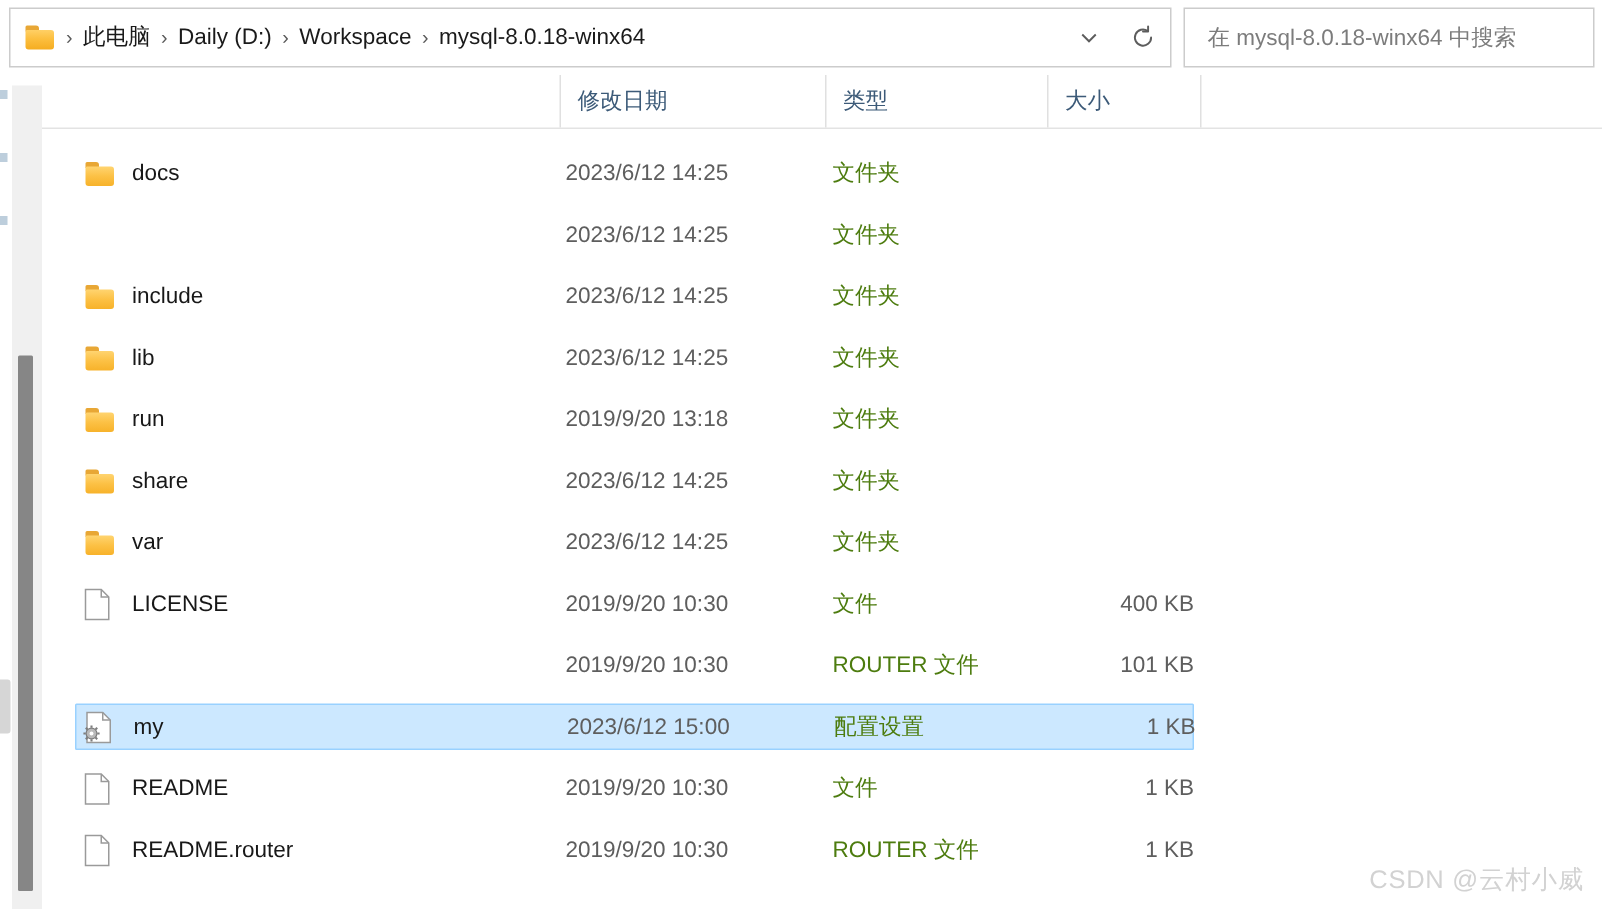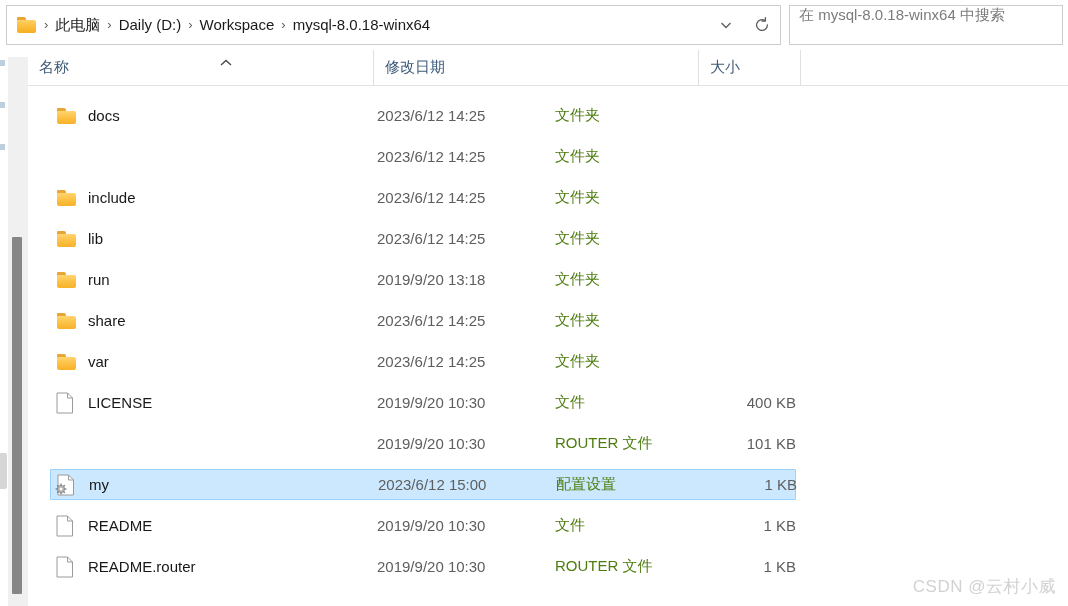--- a/index.html
+++ b/index.html
@@ -85,22 +85,22 @@
 
   .searchbox {
     position: absolute;
     left: 789px; top: 5px;
     width: 274px; height: 40px;
     border: 1px solid #cccccc;
     border-left: 1px solid #cccccc;
     background: #ffffff;
     box-sizing: border-box;
     display: flex;
-    align-items: flex-start;
-    padding-left: 9px;
+    align-items: center;
+    padding-left: 15px;
   }
   .search-placeholder {
     font-size: 15px;
     color: #7c7c7c;
     white-space: nowrap;
   }
 
   
   .colheader {
     position: absolute;
@@ -295,30 +295,25 @@
       </svg>
     </div>
   </div>
 
   <div class="searchbox">
     <span class="search-placeholder">在 mysql-8.0.18-winx64 中搜索</span>
   </div>
 </div>
 
 <div class="colheader">
-  <div class="colhead-cell first" style="left:0px;width:345px;">
-    <span>名称</span>
-    <span class="sortcaret">
-      <svg width="16" height="10" viewBox="0 0 16 10">
-        <polyline points="3,7 8,2.5 13,7" fill="none" stroke="#4a4a4a" stroke-width="1.4"></polyline>
-      </svg>
-    </span>
-  </div>
   <div class="colhead-cell" style="left:345px;width:177px;">
     <span>修改日期</span>
+  </div>
+  <div class="colhead-cell" style="left:522px;width:148px;">
+    <span>类型</span>
   </div>
   <div class="colhead-cell" style="left:670px;width:102px;">
     <span>大小</span>
   </div>
   <div class="colhead-cell" style="left:772px;width:268px;"></div>
 </div>
 
 <div class="navstrip">
   <span class="minidot" style="top:10px;"></span>
   <span class="minidot" style="top:52px;"></span>

